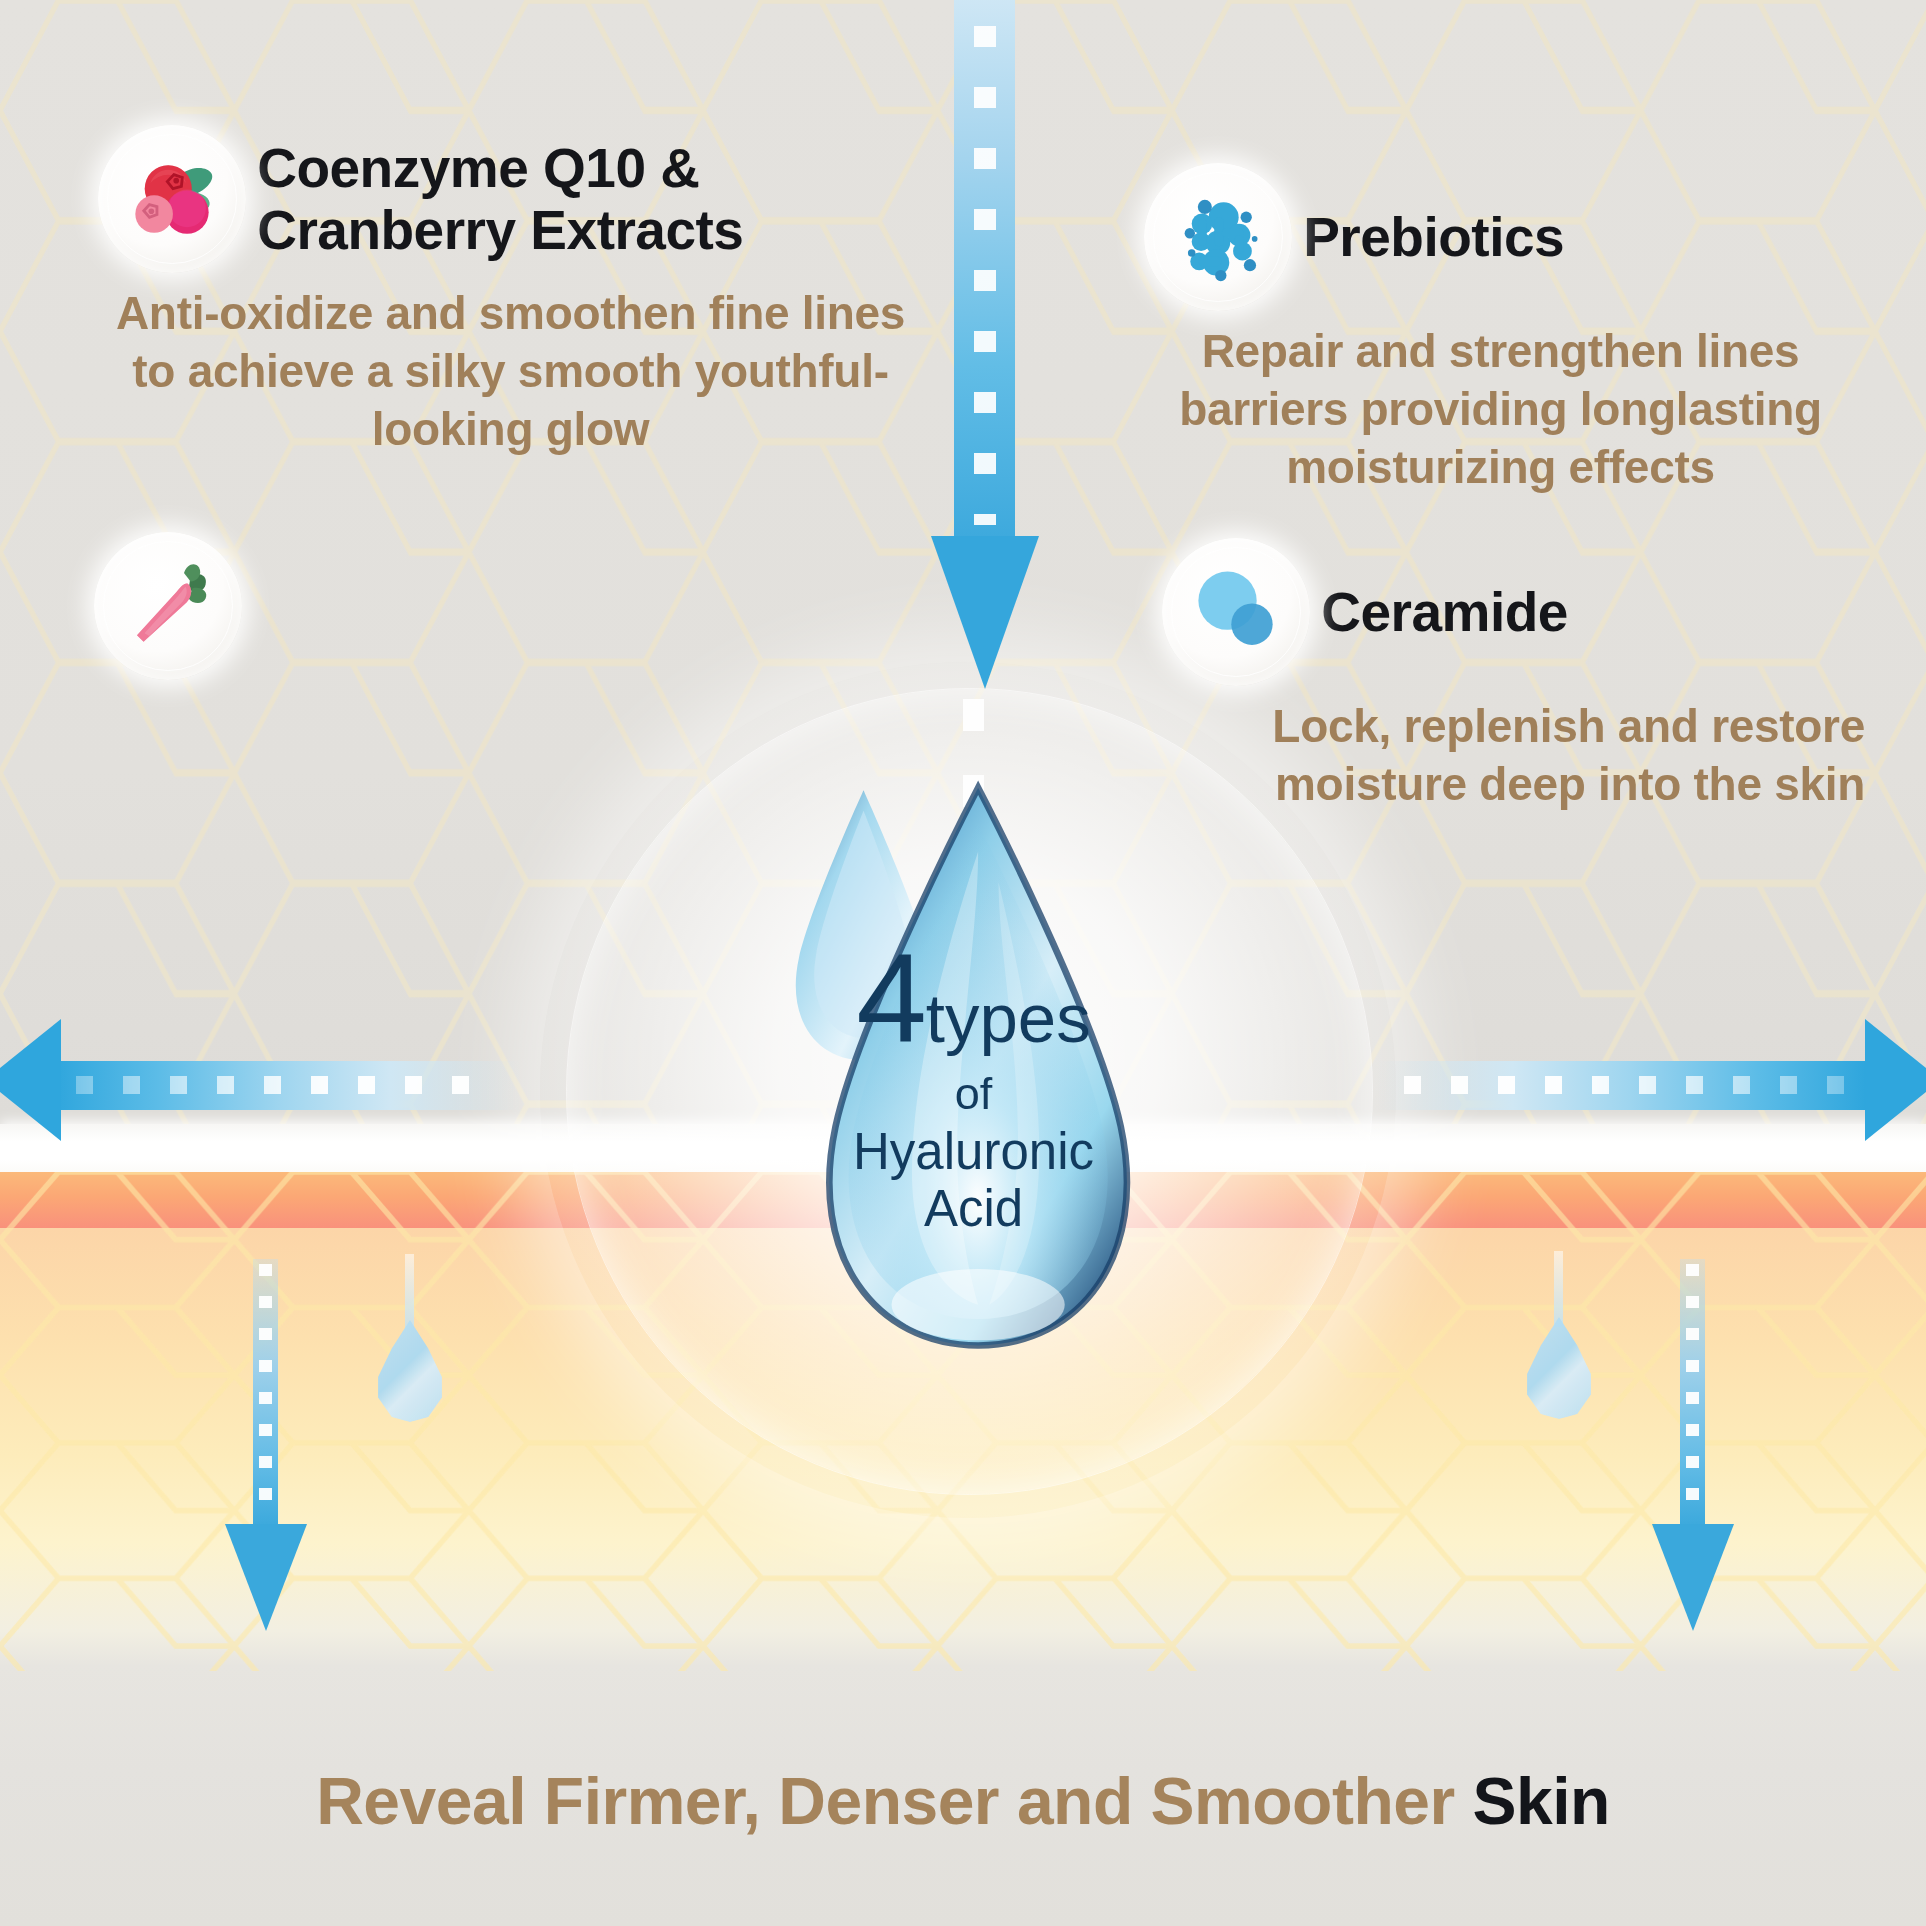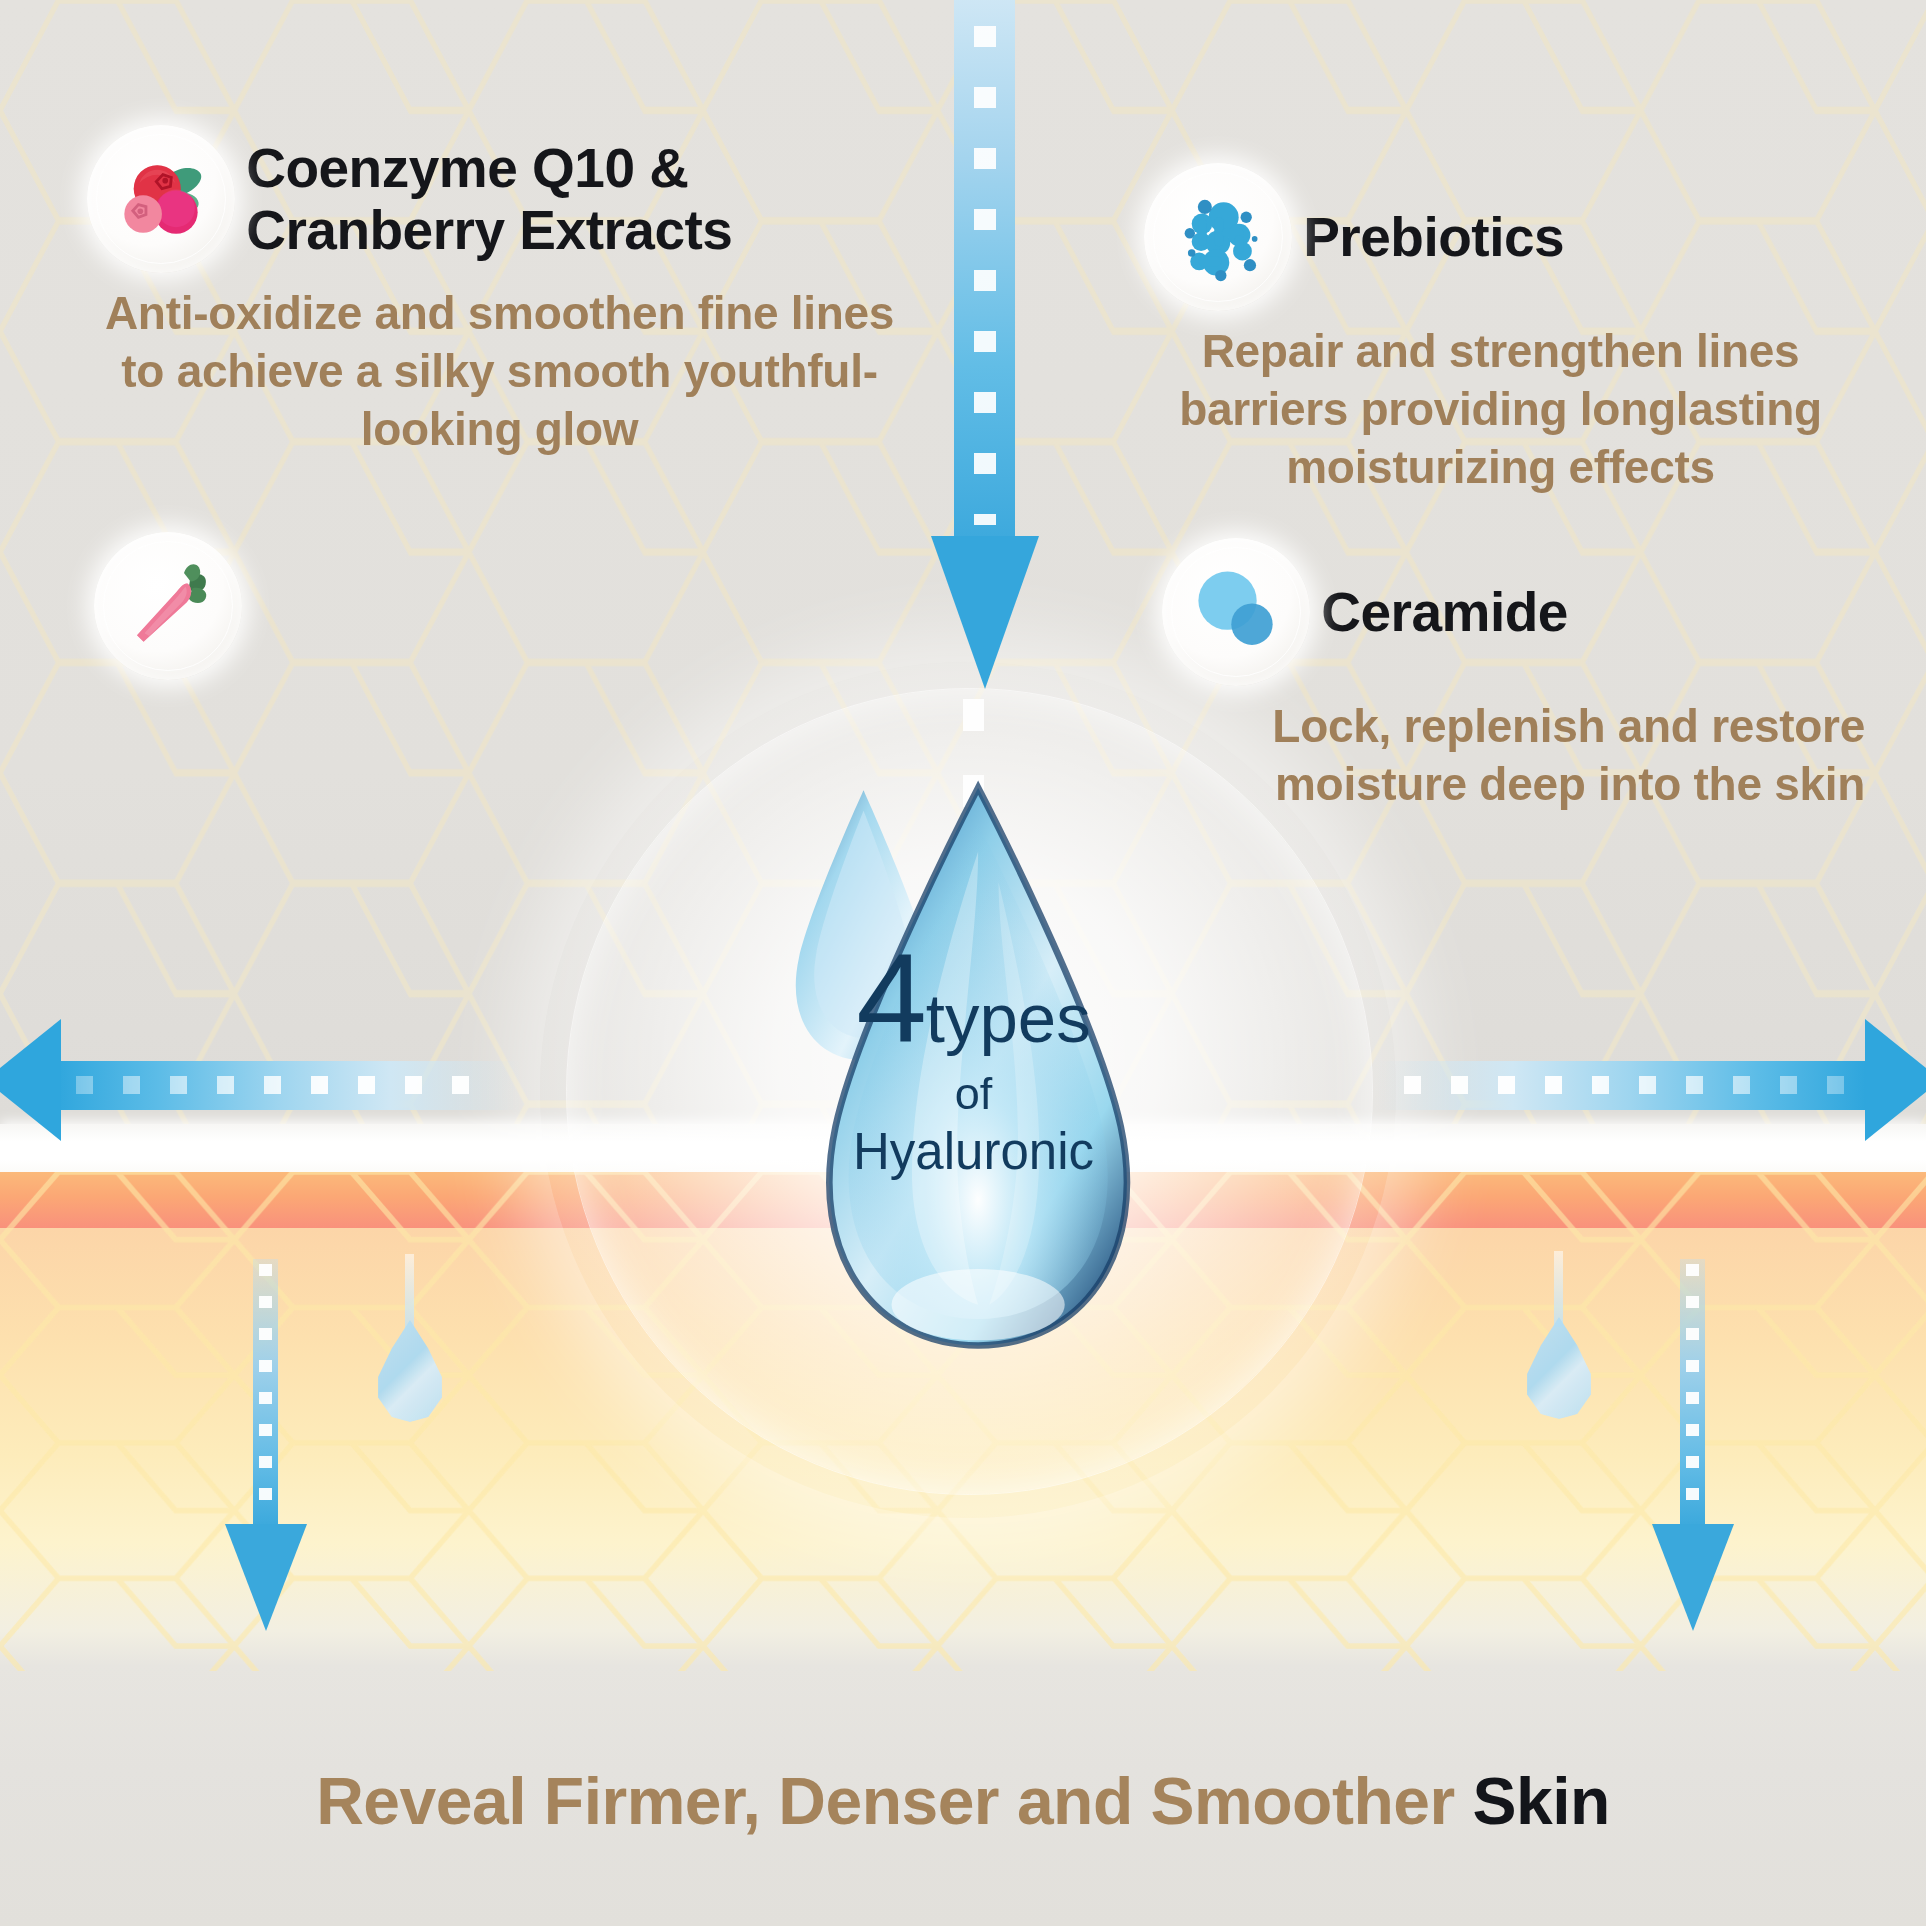--- a/index.html
+++ b/index.html
@@ -115,21 +115,21 @@
     box-shadow:0 0 23.4px 7.1px rgba(255,255,255,.92), inset 0 0 13.2px rgba(255,255,255,.9);
     display:flex;align-items:center;justify-content:center;}
   .icon-wrap::after{content:"";position:absolute;inset:9.2px;border-radius:50%;
     border:1px solid rgba(255,255,255,.85);}
   .icon-wrap svg{width:94px;height:94px;position:relative;z-index:2;}
   .blk-title{font-size:55px;font-weight:700;color:#15161a;line-height:1.13;margin-left:11.2px;
     letter-spacing:-0.5px;}
   .blk-desc{font-size:46px;font-weight:600;color:#a0805a;line-height:1.26;margin-top:12.2px;
     letter-spacing:-0.3px;}
 
-  .b-coq10{left:87px;top:125px;width:856px;}
+  .b-coq10{left:98px;top:125px;width:856px;}
   .b-coq10 .blk-desc{text-align:center;width:825px;}
   .b-carot{left:94px;top:532px;width:754px;}
   .b-carot .blk-desc{text-align:center;width:729px;margin-left:20.4px;}
   .b-preb{left:1144px;top:163px;width:713px;}
   .b-preb .blk-desc{text-align:center;width:713px;}
   .b-ceram{left:1162px;top:538px;width:703px;}
   .b-ceram .blk-desc{text-align:right;width:703px;}
 
   
   .tagline{position:absolute;left:0;right:0;top:1768px;text-align:center;
@@ -247,20 +247,21 @@
     </svg>
   </div>
 
   <div class="drop-text">
     <div class="dt-row1">
       <span class="dt-num">4</span>
       <span class="dt-types">types</span>
     </div>
     <div class="dt-of">of</div>
     <div class="dt-ha">Hyaluronic</div>
+    <div class="dt-ha" style="margin-top:0">Acid</div>
   </div>
 
   <div class="block b-coq10">
     <div class="head">
       <div class="icon-wrap">
         <svg viewBox="0 0 200 200" xmlns="http://www.w3.org/2000/svg">
           <path d="M118,48 C146,28 176,32 184,46 C192,60 170,86 140,92 C122,96 110,78 118,48 Z" fill="#3f9b7a"></path>
           <path d="M128,86 C152,82 178,92 180,108 C182,124 158,134 138,126 C122,120 116,100 128,86 Z" fill="#5cb089"></path>
           <circle cx="92" cy="78" r="50" fill="#dd2a3d"></circle>
           <circle cx="92" cy="78" r="50" fill="#e8465a" opacity="0.35"></circle>

